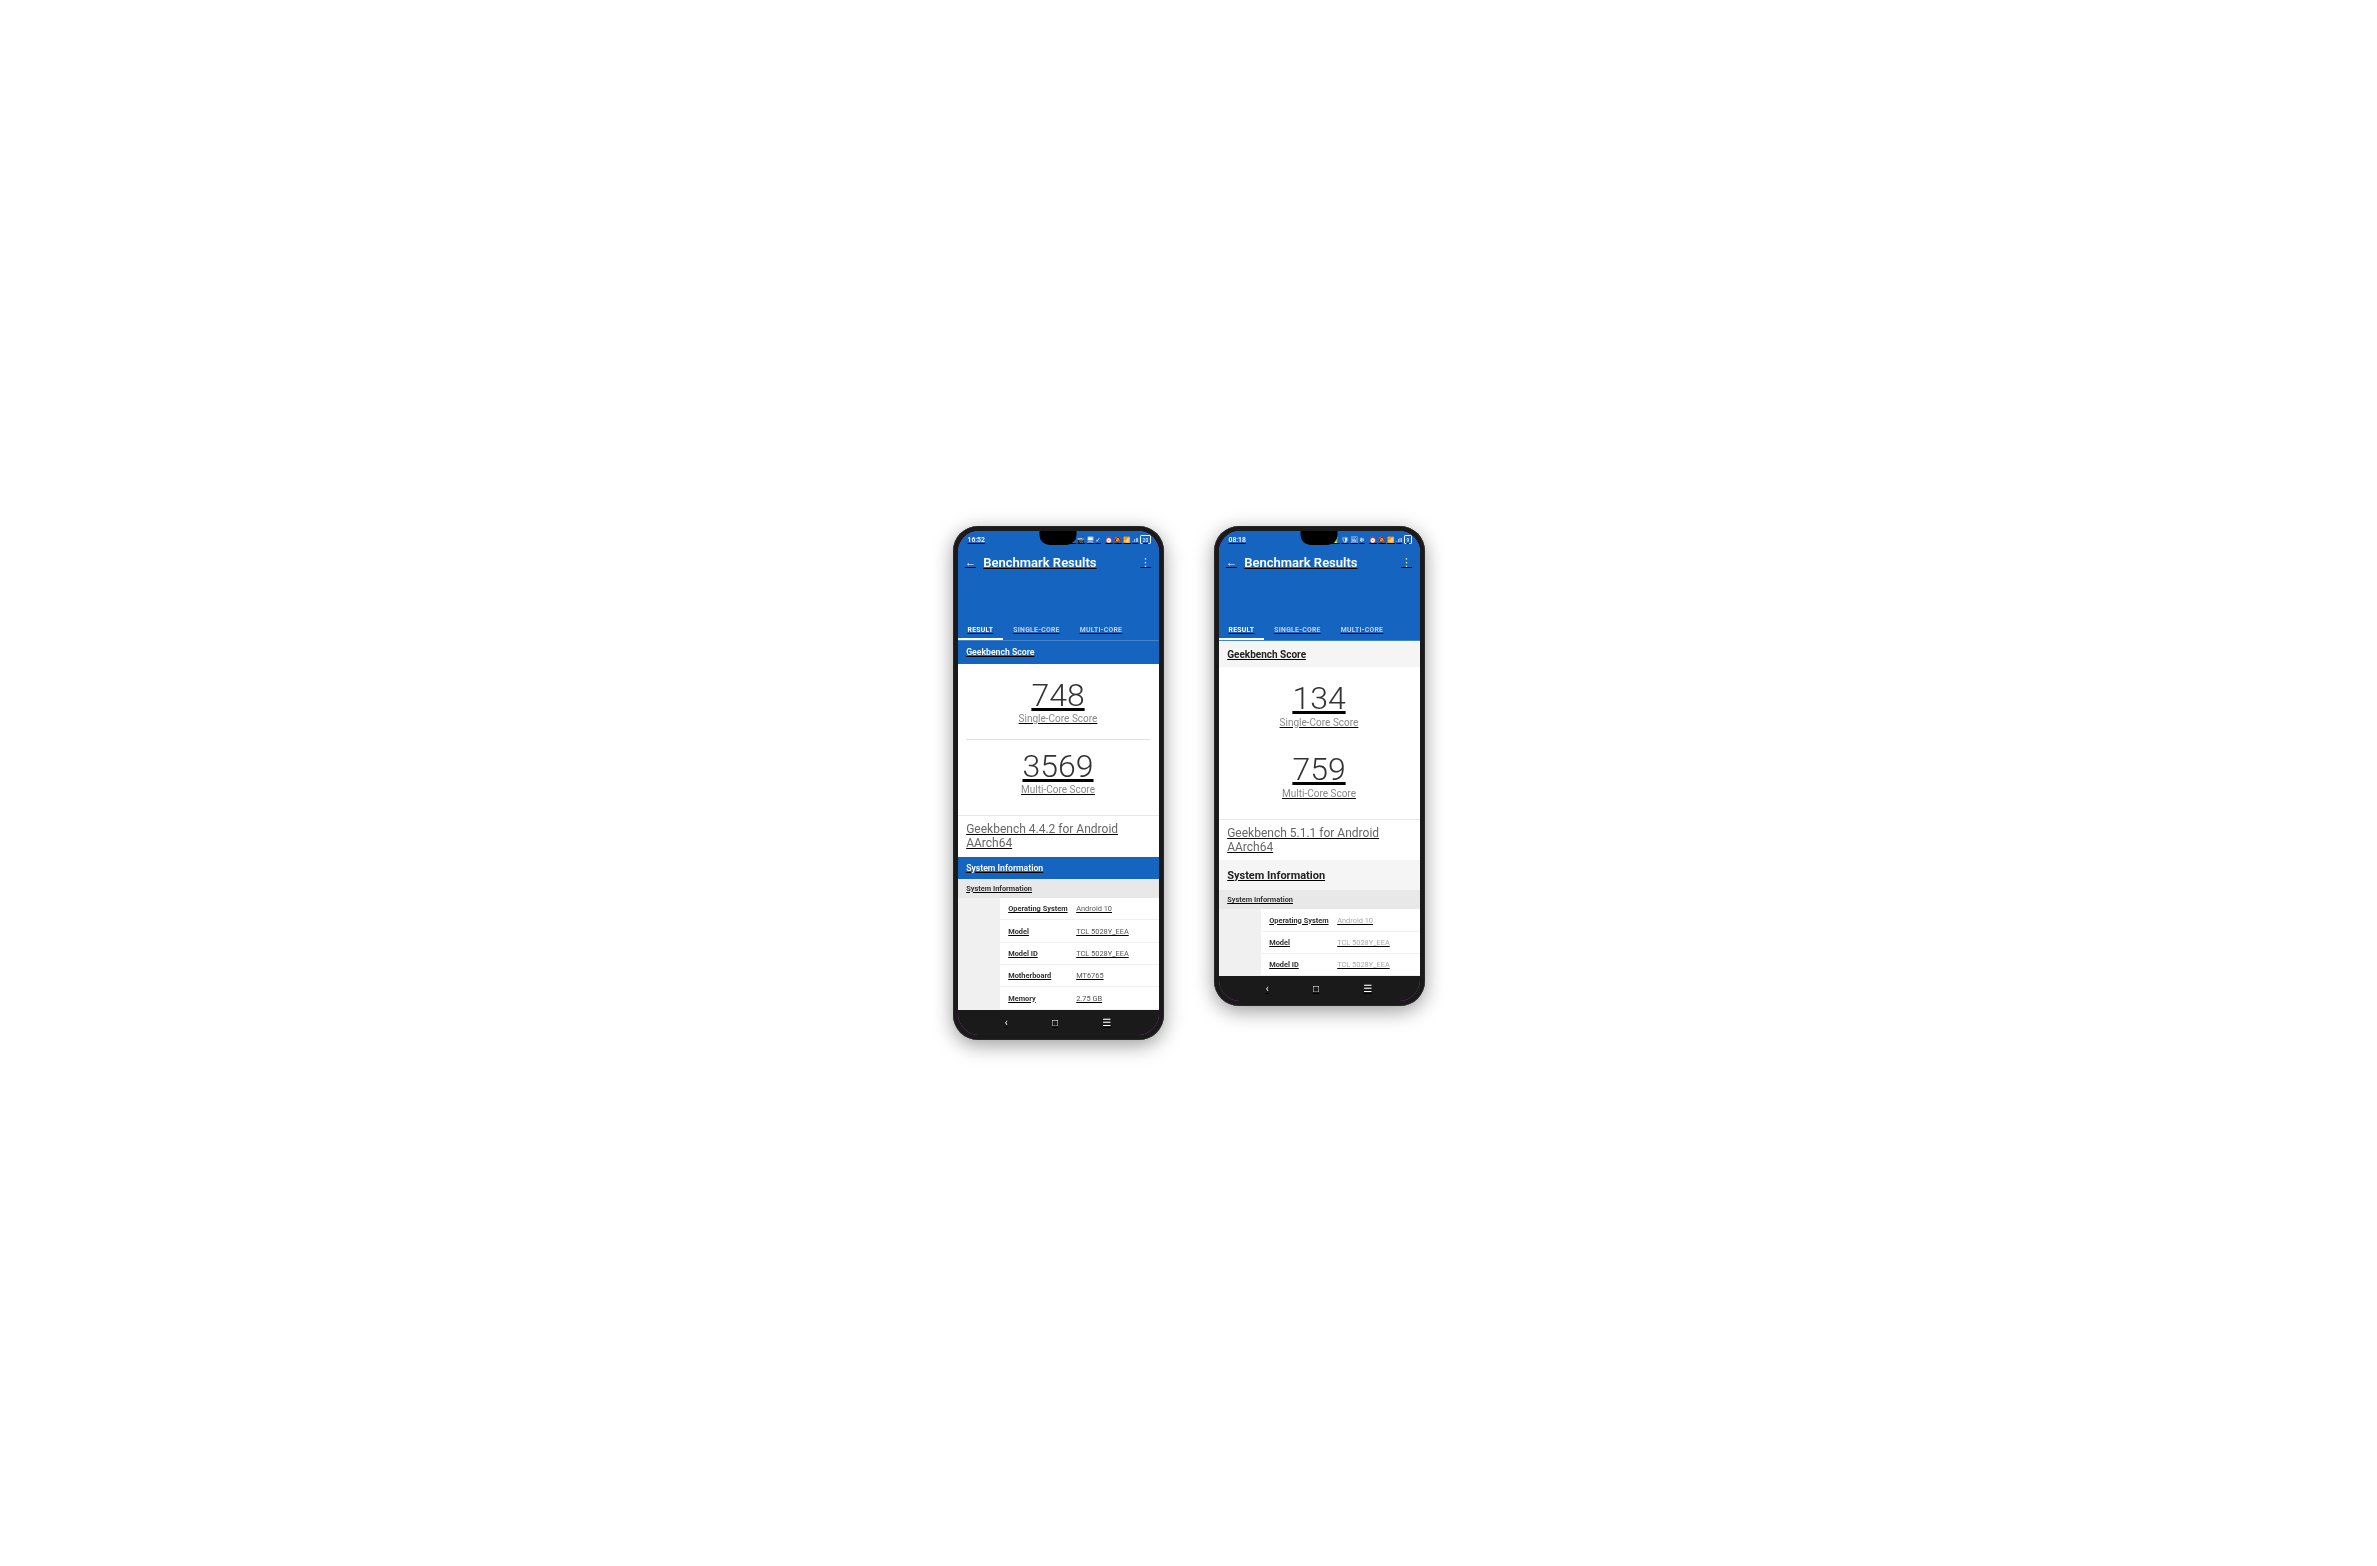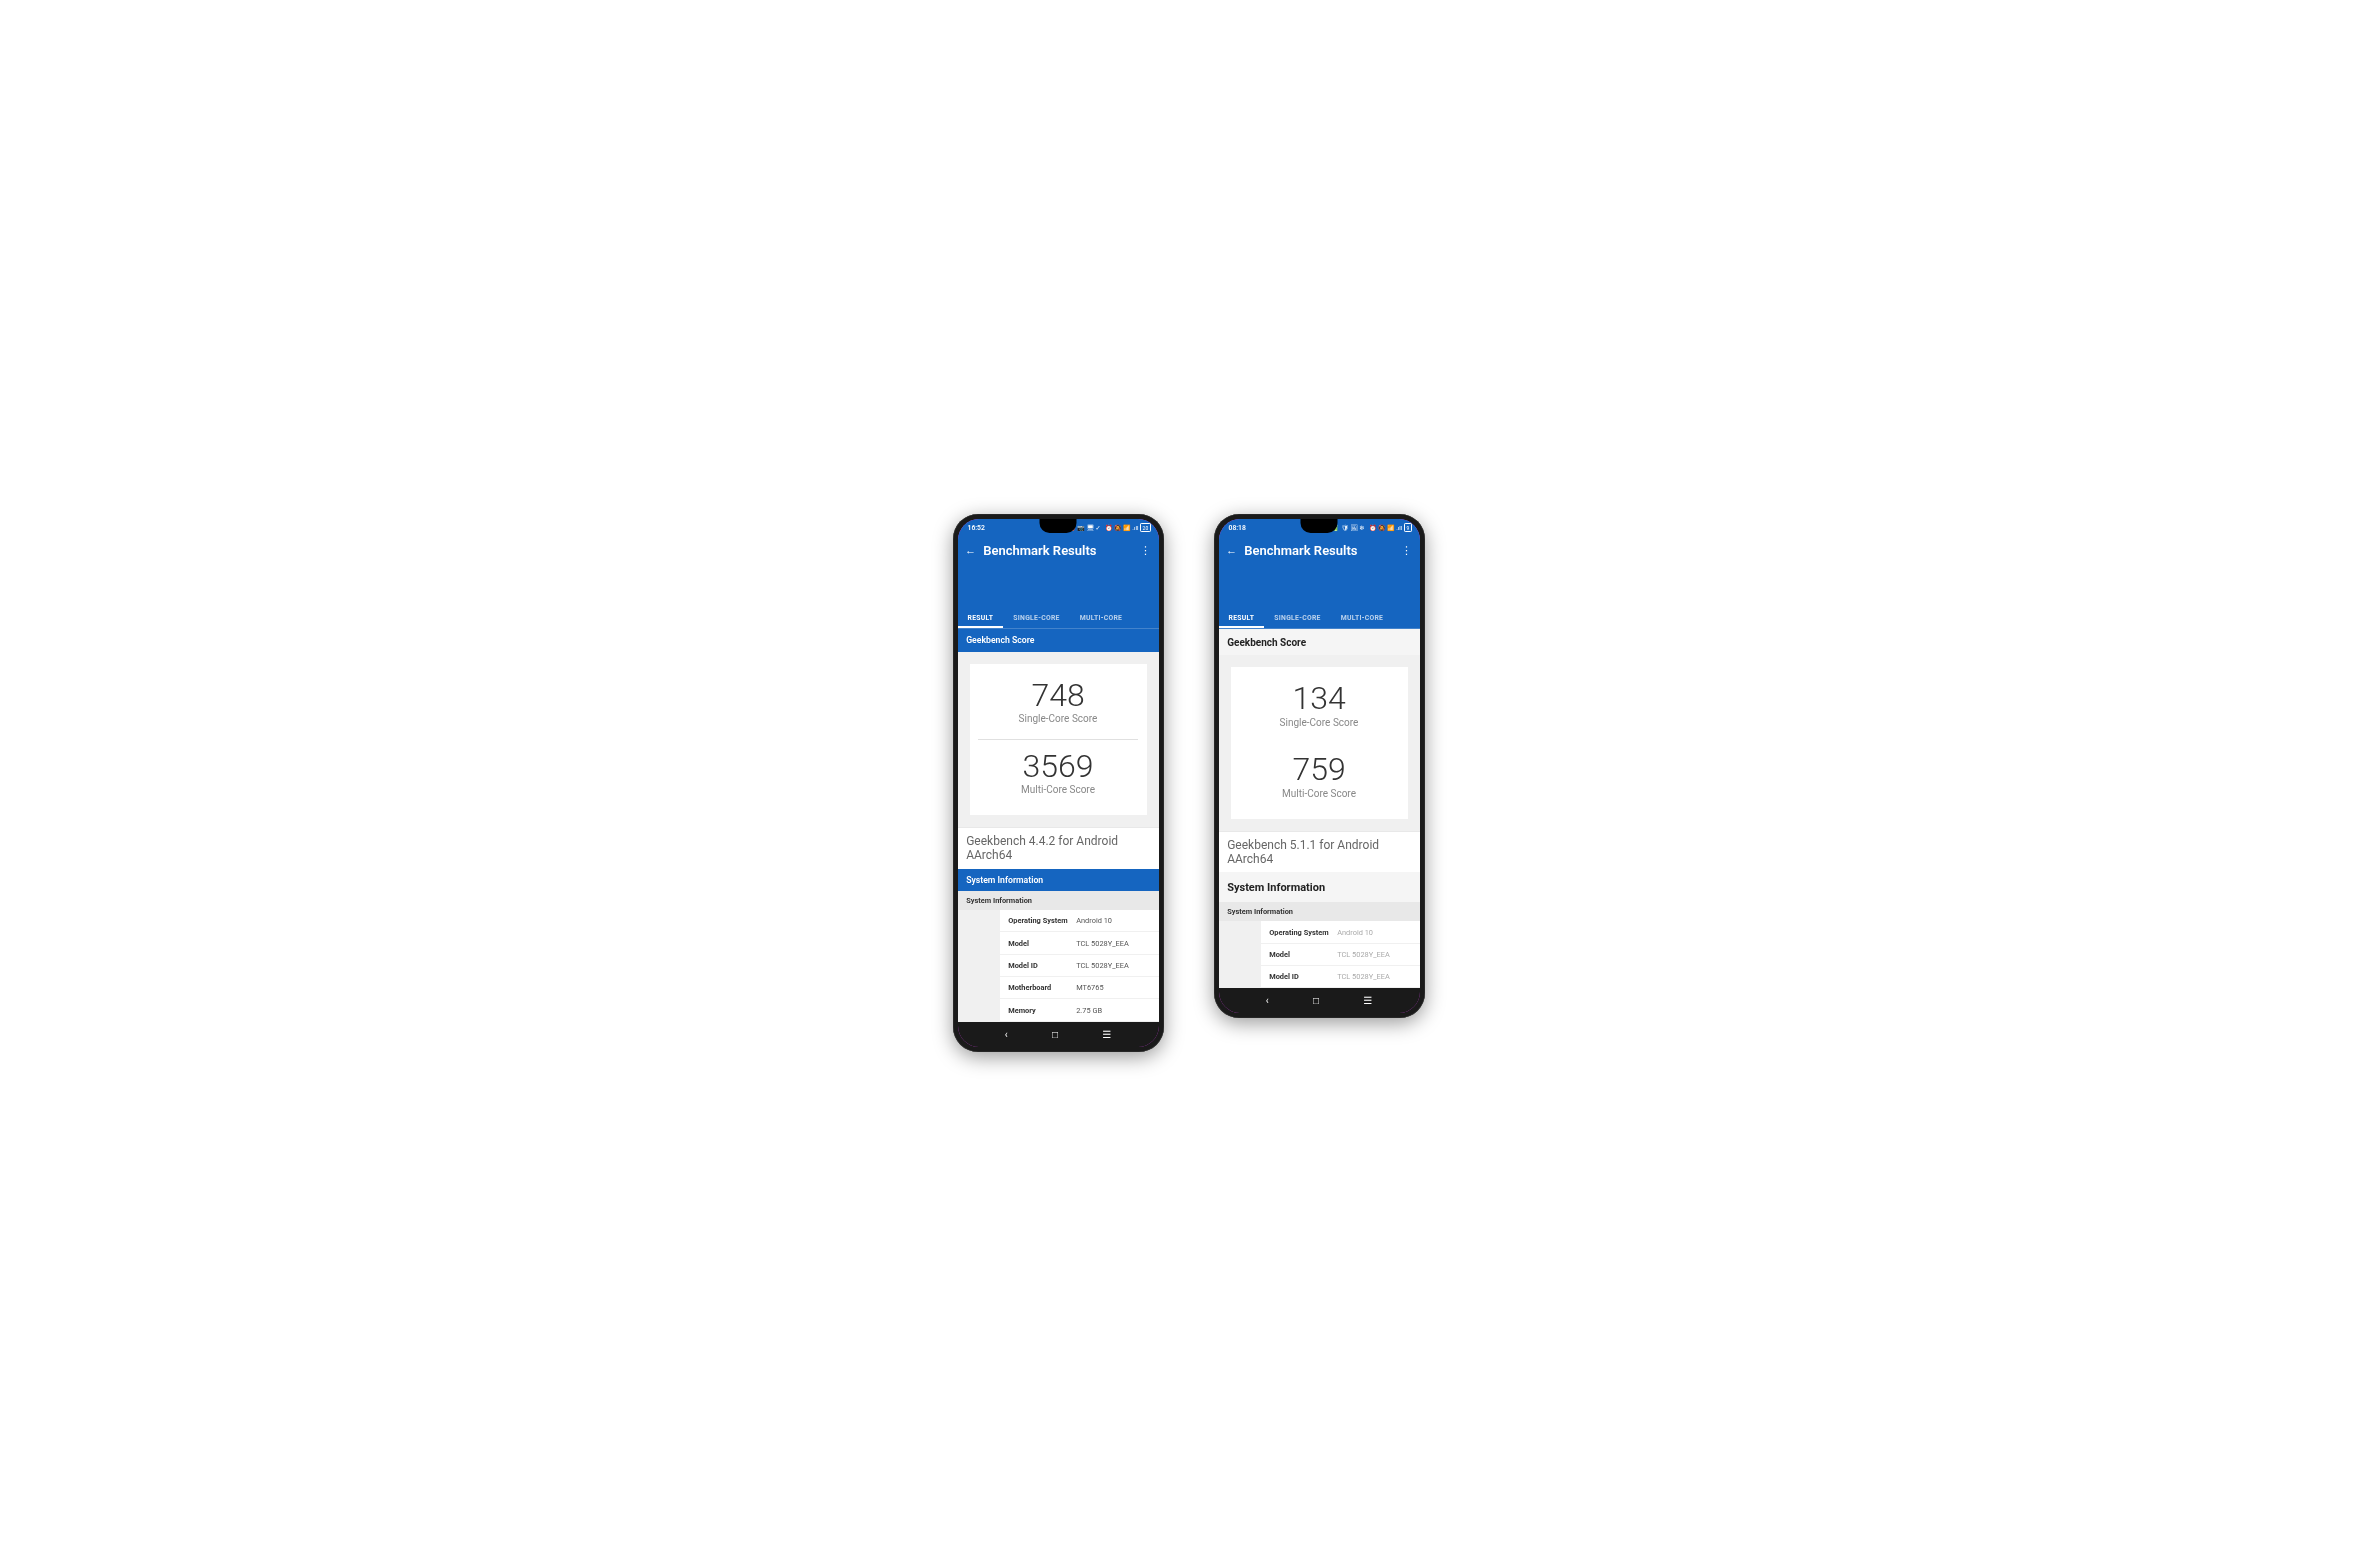--- a/index.html
+++ b/index.html
@@ -27,20 +27,21 @@
       padding: 5px;
       box-shadow: 0 5px 20px rgba(0,0,0,0.4), inset 0 0 0 0.6px #333;
       position: relative;
     }
 
     .phone-inner {
       background: #d946ef;
       border-radius: 21px;
       overflow: hidden;
       position: relative;
+      text-decoration: underline;
     }
 
     .status-bar {
       background: #1565C0;
       height: 17.3px;
       display: flex;
       align-items: center;
       justify-content: space-between;
       padding: 0 7.4px 0 10px;
       font-size: 6.2px;
@@ -137,21 +138,21 @@
     .section-header-dark {
       background: #f5f5f5;
       padding: 7.4px 8.7px;
       color: #222;
       font-size: 10px;
       font-weight: 700;
     }
 
     .white-card {
       background: white;
-      margin: 12px;
+      margin: 0;
     }
 
     .score-block {
       background: white;
       text-align: center;
       padding: 15px 0 5px;
     }
 
     .score-number {
       font-size: 32px;

